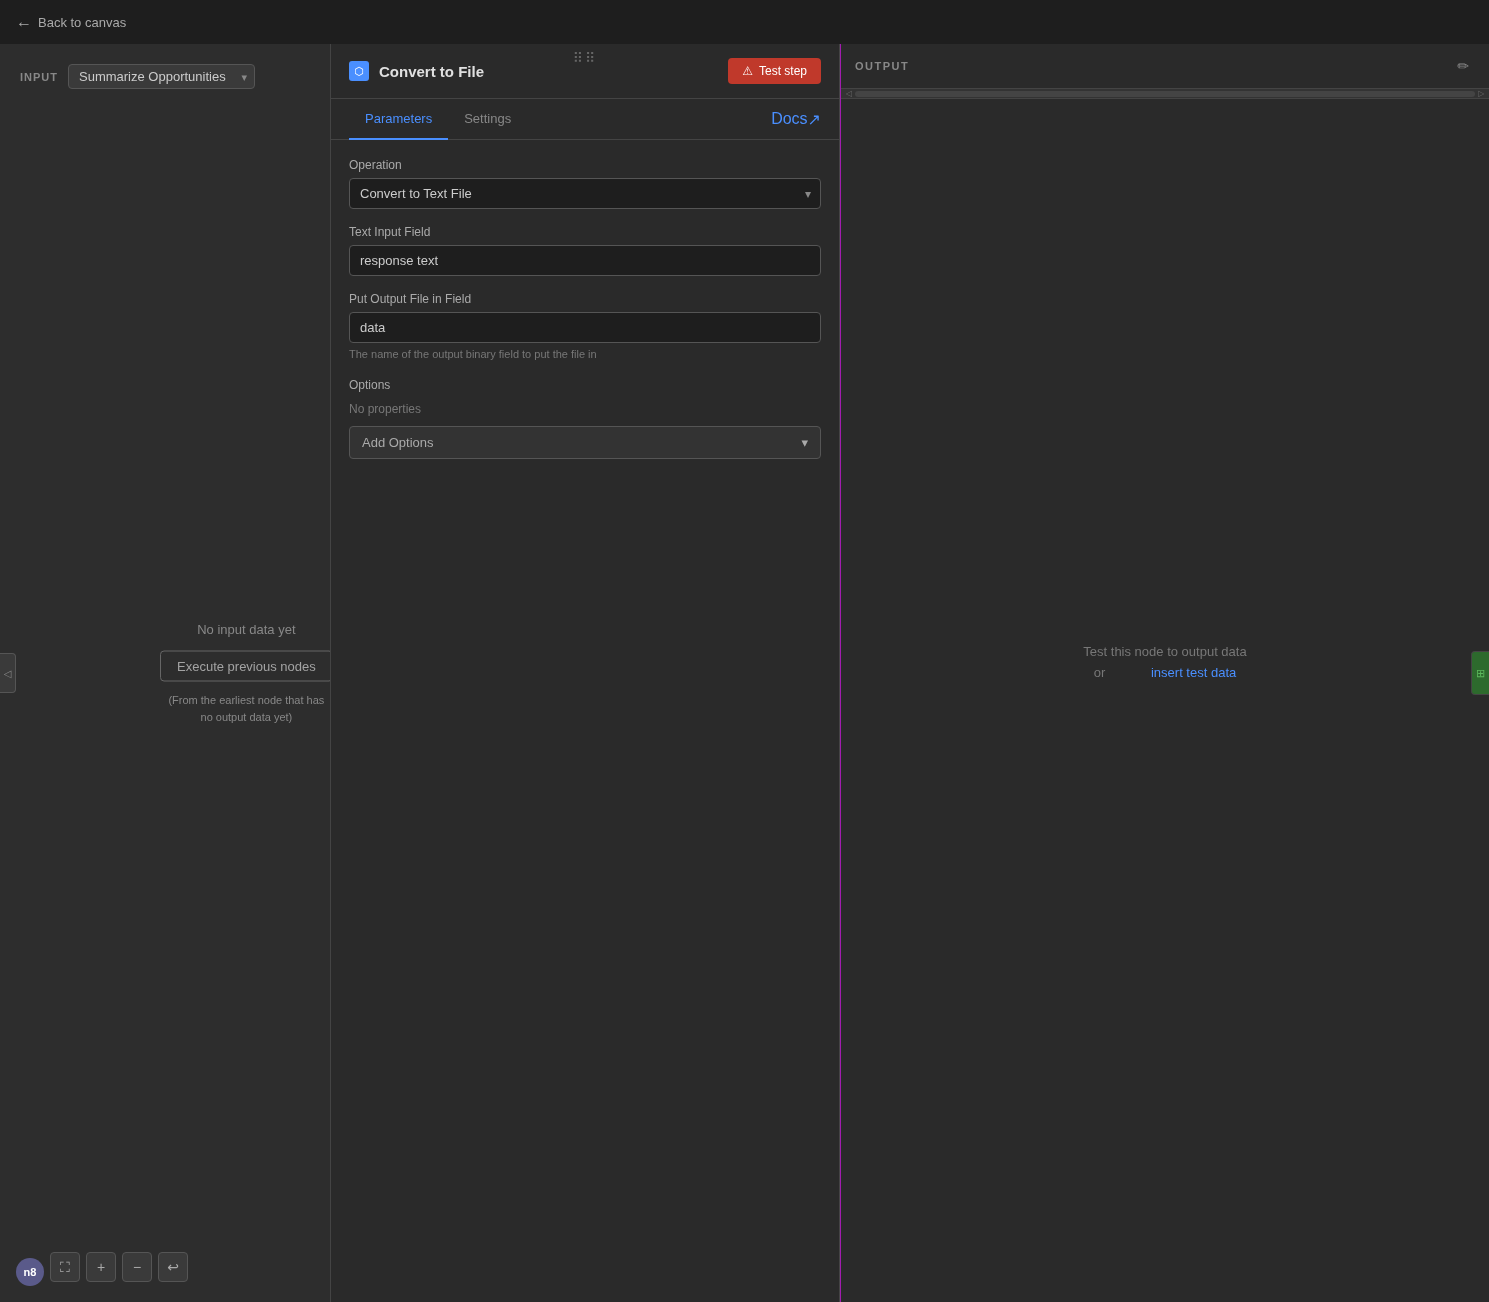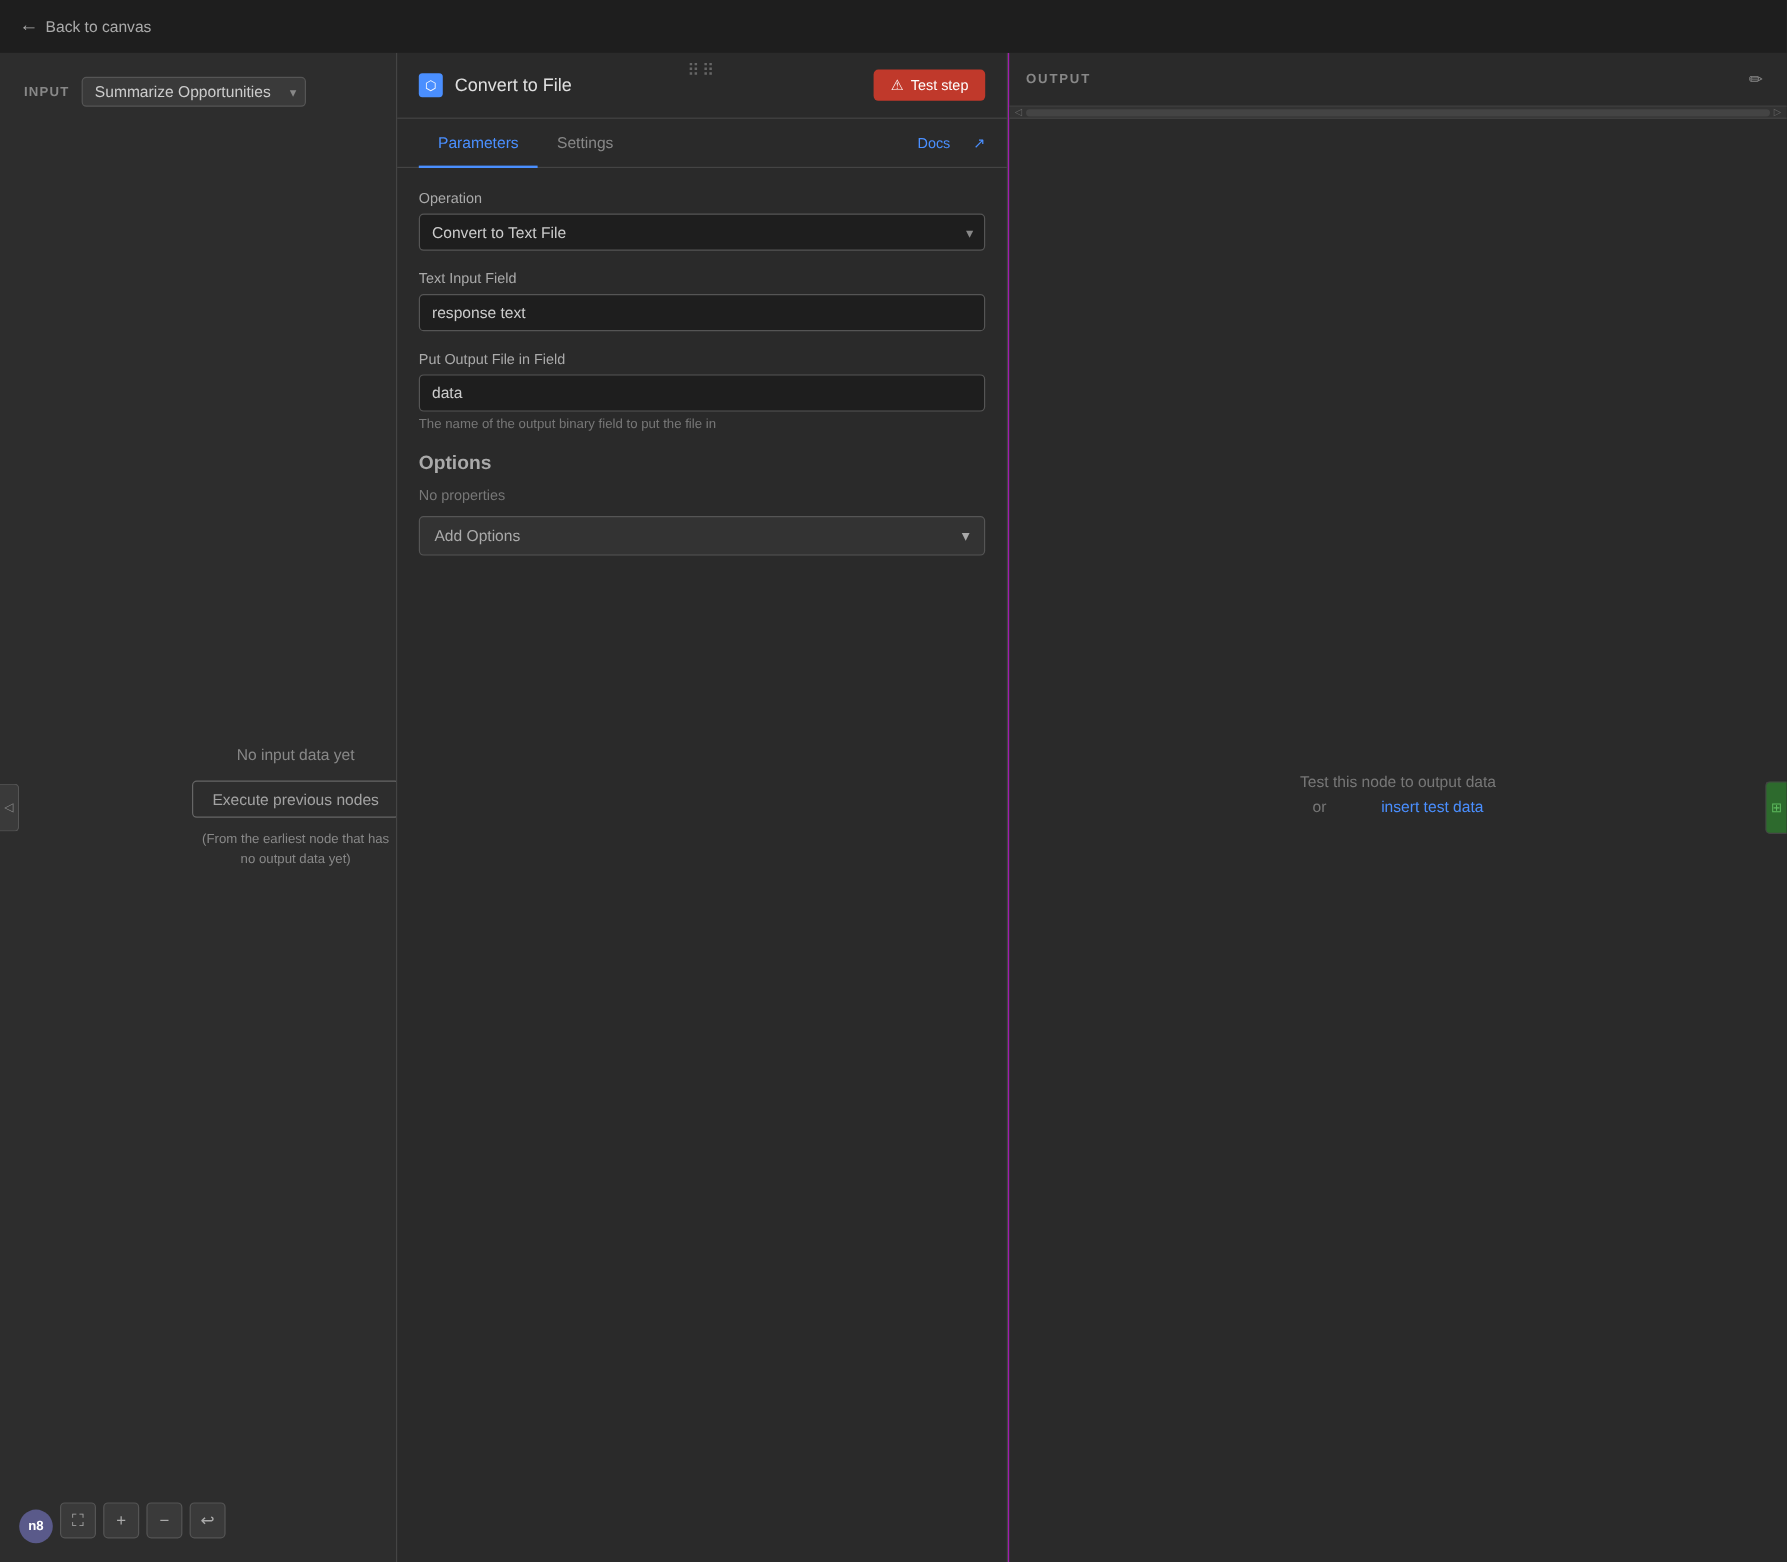--- a/index.html
+++ b/index.html
@@ -206,21 +206,21 @@
       background: #4a8fff;
       border-radius: 3px;
       display: flex;
       align-items: center;
       justify-content: center;
       font-size: 11px;
       color: white;
     }
     .node-title {
       font-size: 15px;
-      font-weight: 400;
+      font-weight: 700;
       color: #e0e0e0;
     }
     .test-step-btn {
       background: #c0392b;
       border: none;
       color: white;
       font-size: 12px;
       padding: 6px 14px;
       border-radius: 4px;
       cursor: pointer;
@@ -259,25 +259,25 @@
       cursor: pointer;
       border-bottom: 2px solid transparent;
       margin-bottom: -1px;
     }
     .tab.active {
       color: #4a8fff;
       border-bottom-color: #4a8fff;
     }
     .docs-link {
       color: #4a8fff;
-      font-size: 12px;
-      cursor: pointer;
-      display: flex;
-      align-items: center;
-      gap: 19px;
+      font-size: 16px;
+      cursor: pointer;
+      display: flex;
+      align-items: center;
+      gap: 0;
       text-decoration: none;
     }
 
     
     .panel-content {
       padding: 18px;
       overflow-y: auto;
       height: calc(100% - 120px);
     }
 
@@ -328,23 +328,23 @@
       font-size: 12px;
     }
 
     .field-hint {
       font-size: 11px;
       color: #777;
       margin-top: 5px;
     }
 
     .section-label {
-      font-size: 16px;
+      font-size: 12px;
       color: #aaa;
-      font-weight: 700;
+      font-weight: 400;
       margin-bottom: 10px;
       margin-top: 18px;
     }
 
     .no-properties {
       font-size: 12px;
       color: #777;
       margin-bottom: 10px;
     }
 

